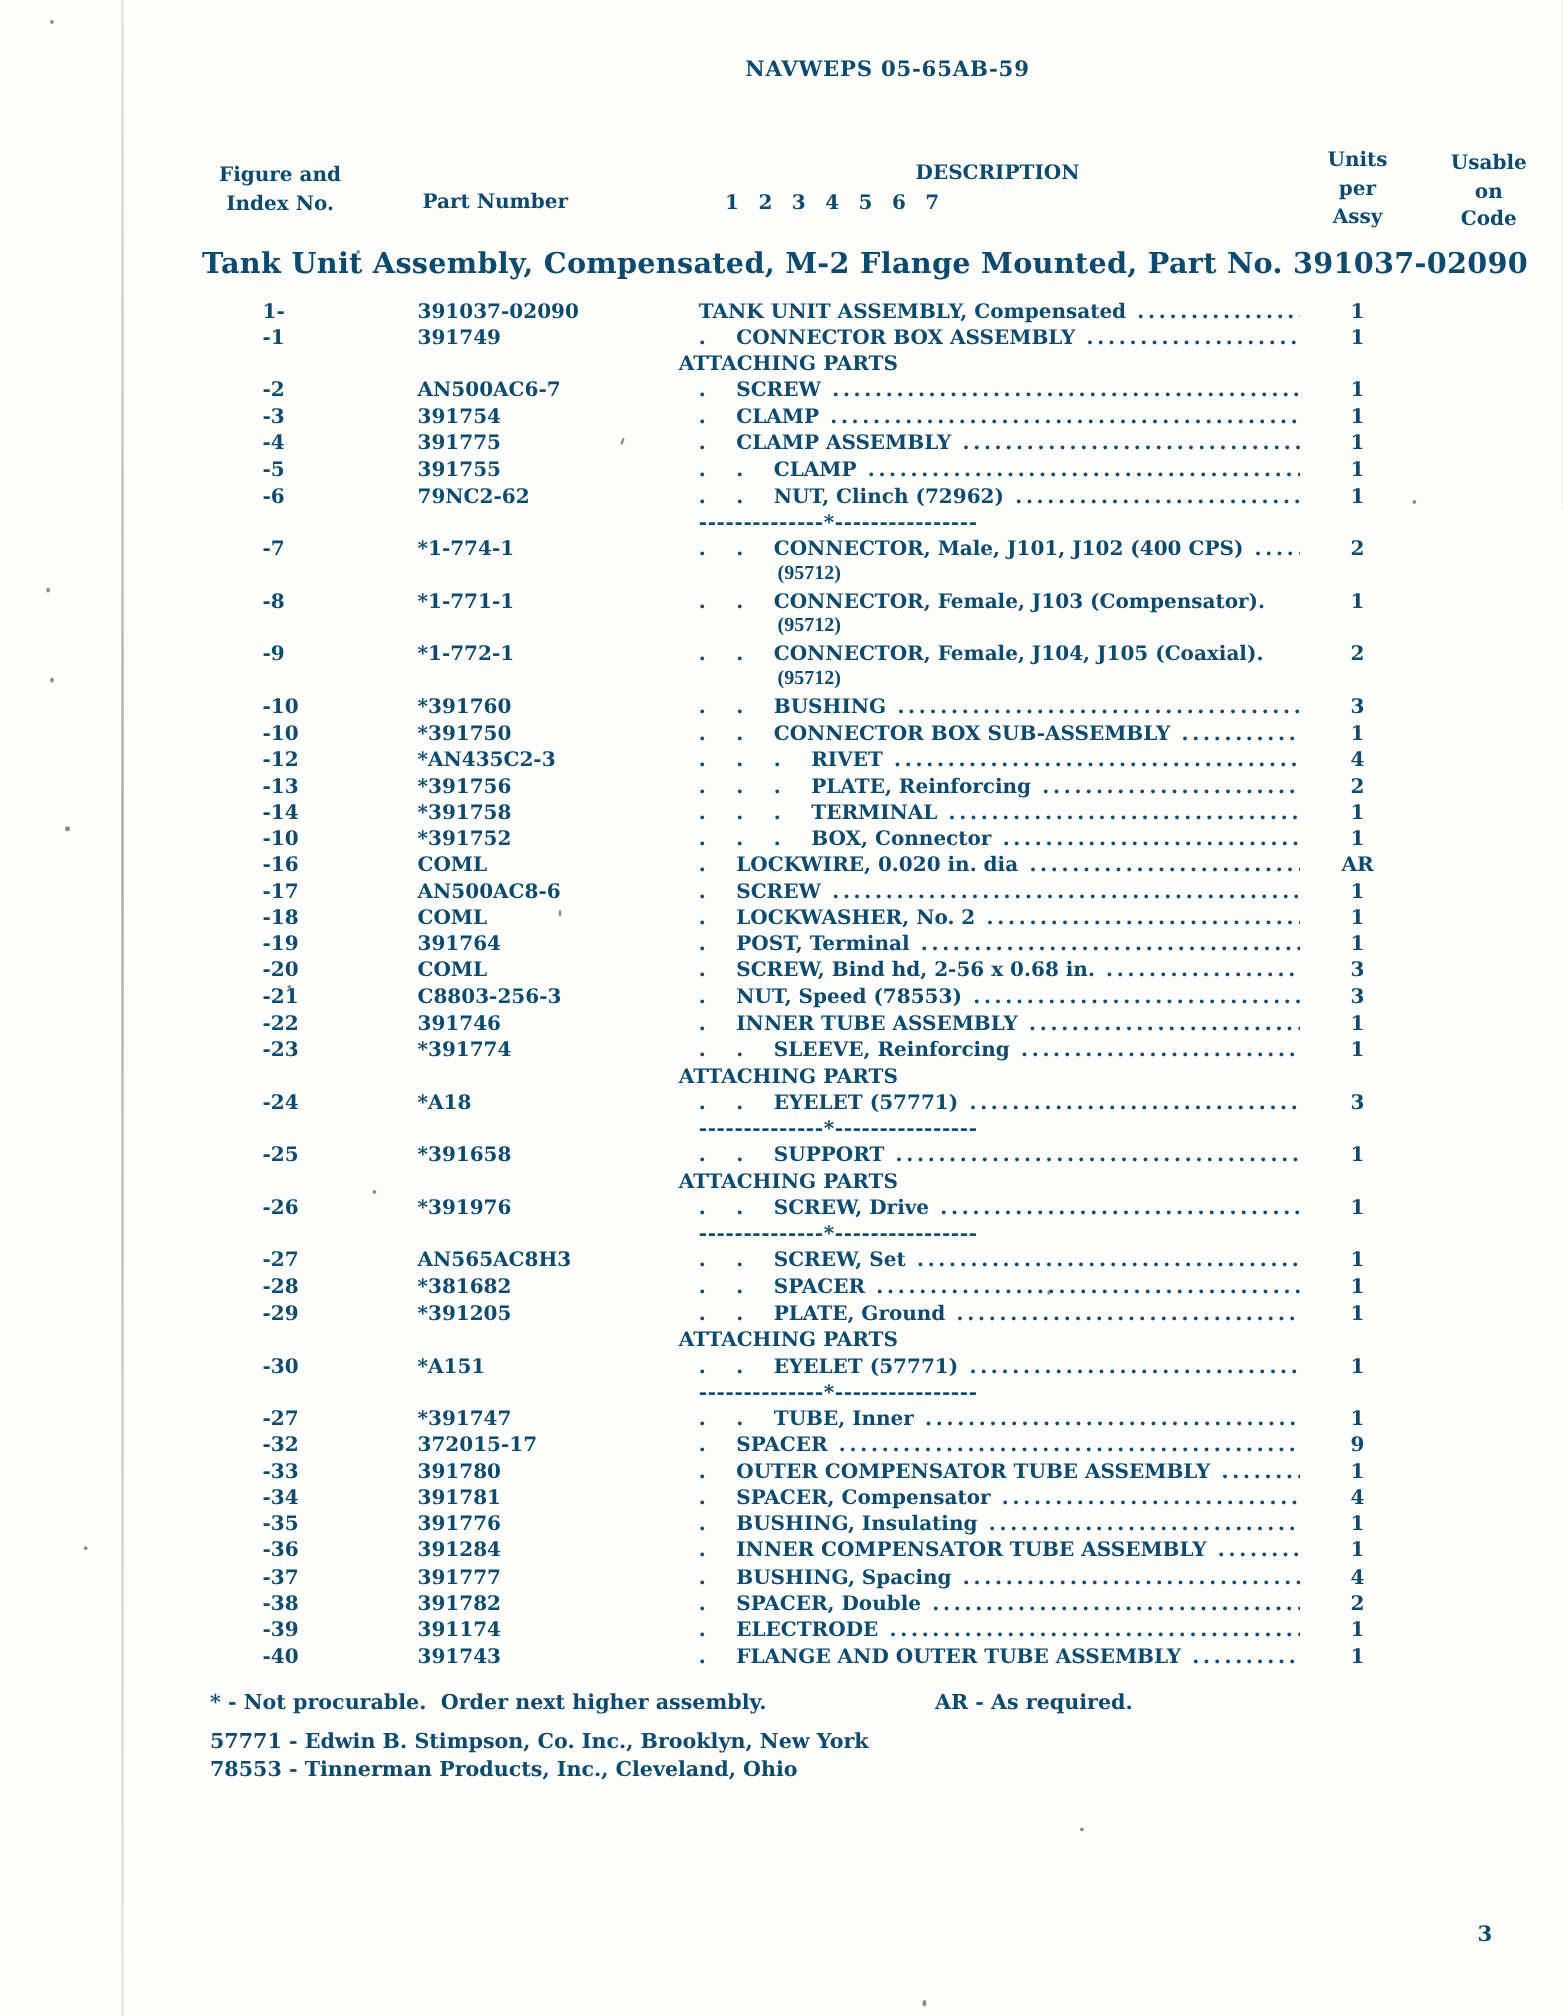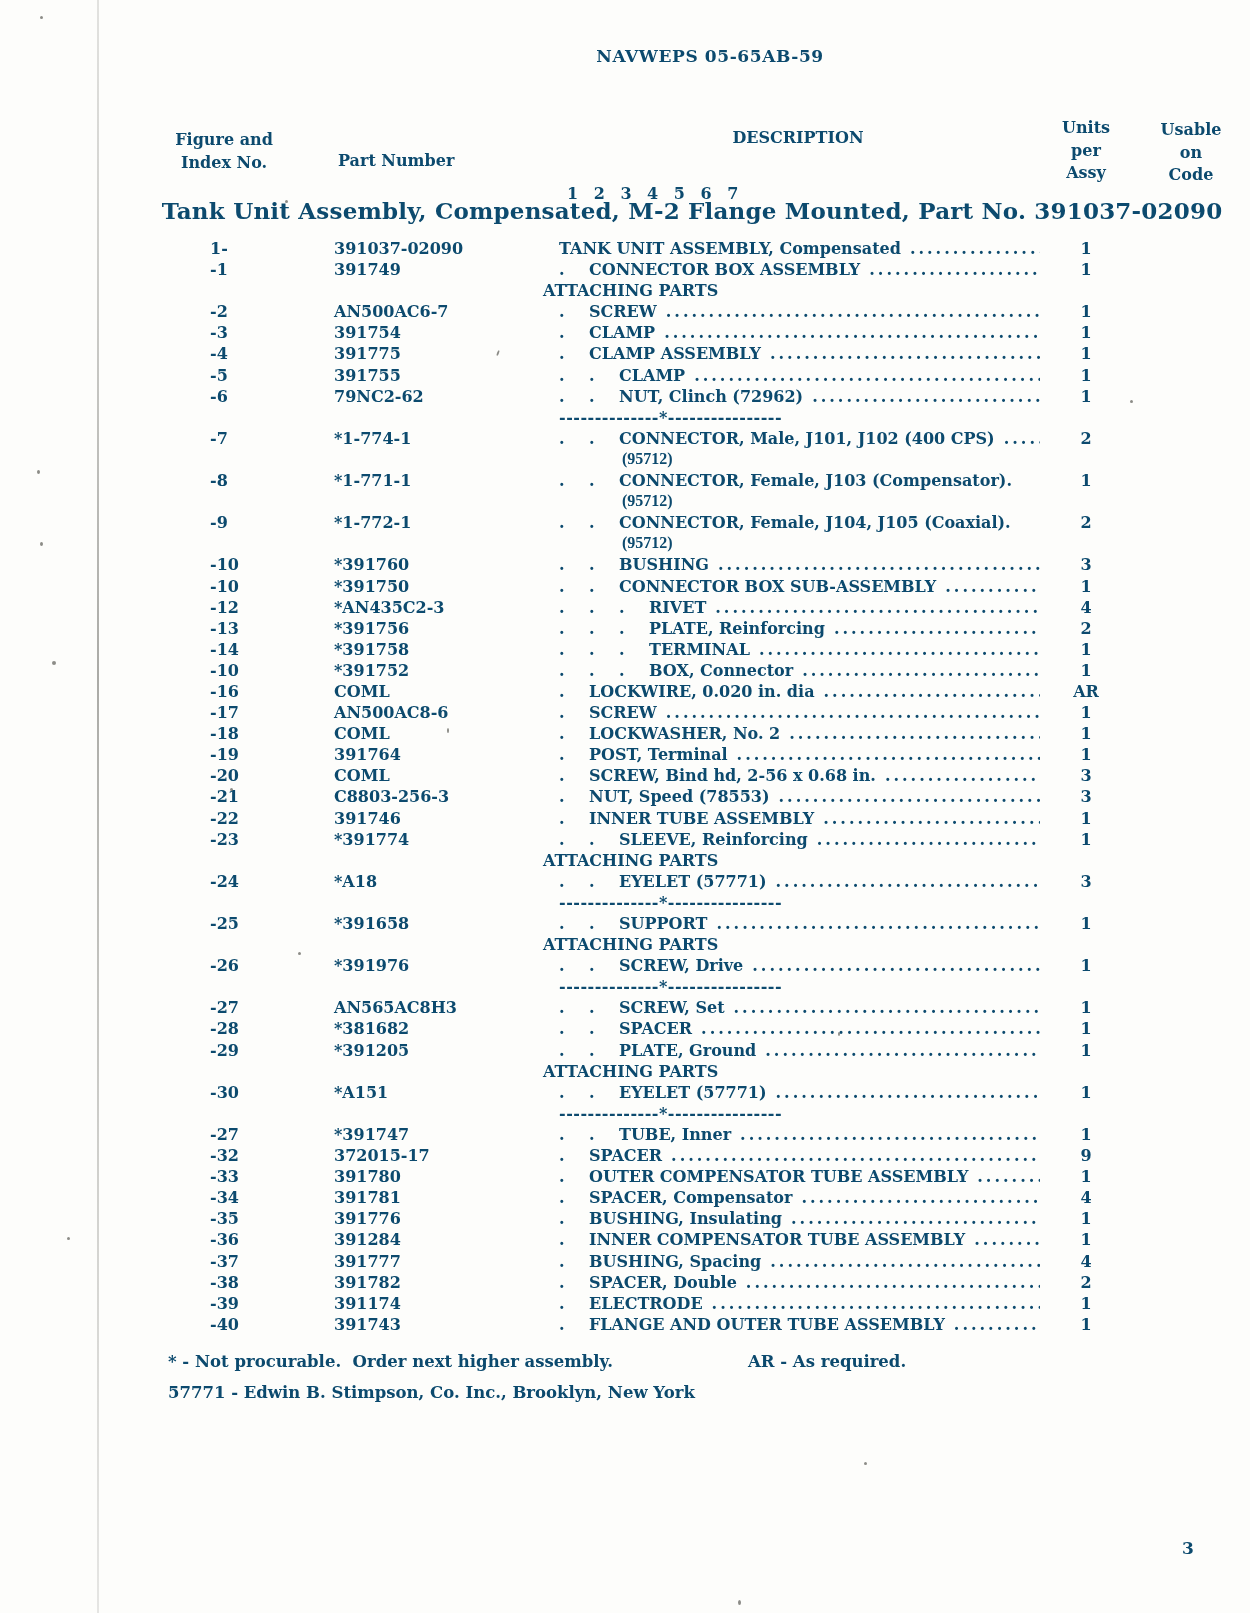--- a/index.html
+++ b/index.html
@@ -18,21 +18,21 @@
     opacity:.75;
   }
   .doc-number{
     position:absolute;top:46px;left:710px;transform:translateX(-50%);
     font-size:17px;letter-spacing:.6px;white-space:nowrap;
   }
   .hdr{position:absolute;white-space:nowrap;font-size:16px;}
   #h-fig{left:166px;top:128px;width:116px;line-height:23px;text-align:center;}
   #h-part{left:338px;top:151px;}
   #h-desc1{left:718px;top:128px;width:160px;text-align:center;}
-  #h-desc2{left:567px;top:152px;letter-spacing:5px;margin-top:32px;}
+  #h-desc2{left:580px;top:152px;letter-spacing:5px;}
   #h-units{left:1048px;top:117px;width:76px;line-height:22.5px;text-align:center;}
   #h-usable{left:1152px;top:119px;width:78px;line-height:22.5px;text-align:center;}
   .assembly-title{
     position:absolute;top:197px;left:692px;transform:translateX(-50%);
     font-size:23px;white-space:nowrap;letter-spacing:.2px;
   }
   .parts-table{position:absolute;left:0;top:239px;width:1250px;font-size:16px;}
   .line{position:relative;height:21.1px;}
   .c-idx{position:absolute;left:210px;width:72px;white-space:nowrap;}
   .c-part{position:absolute;left:334px;width:185px;white-space:nowrap;}
@@ -600,20 +600,21 @@
       </div>
     </div>
 
   <div class="footnote-row">
     <span class="fn-left">* - Not procurable.  Order next higher assembly.</span>
     <span class="fn-right">AR - As required.</span>
   </div>
 
   <div class="vendors" id="vendors">
       <div class="vendor-line">57771 - Edwin B. Stimpson, Co. Inc., Brooklyn, New York</div>
+      <div class="vendor-line">78553 - Tinnerman Products, Inc., Cleveland, Ohio</div>
     </div>
 
   <div class="page-number">3</div>
 
   <div class="speck" style="left:40px;top:16px;width:3px;height:3px;"></div>
   <div class="speck" style="left:37px;top:470px;width:3px;height:4px;"></div>
   <div class="speck" style="left:40px;top:542px;width:3px;height:4px;"></div>
   <div class="speck" style="left:52px;top:661px;width:4px;height:4px;"></div>
   <div class="speck" style="left:285px;top:200px;width:3px;height:3px;"></div>
   <div class="speck" style="left:497px;top:350px;width:2px;height:6px;transform:rotate(20deg);"></div>

